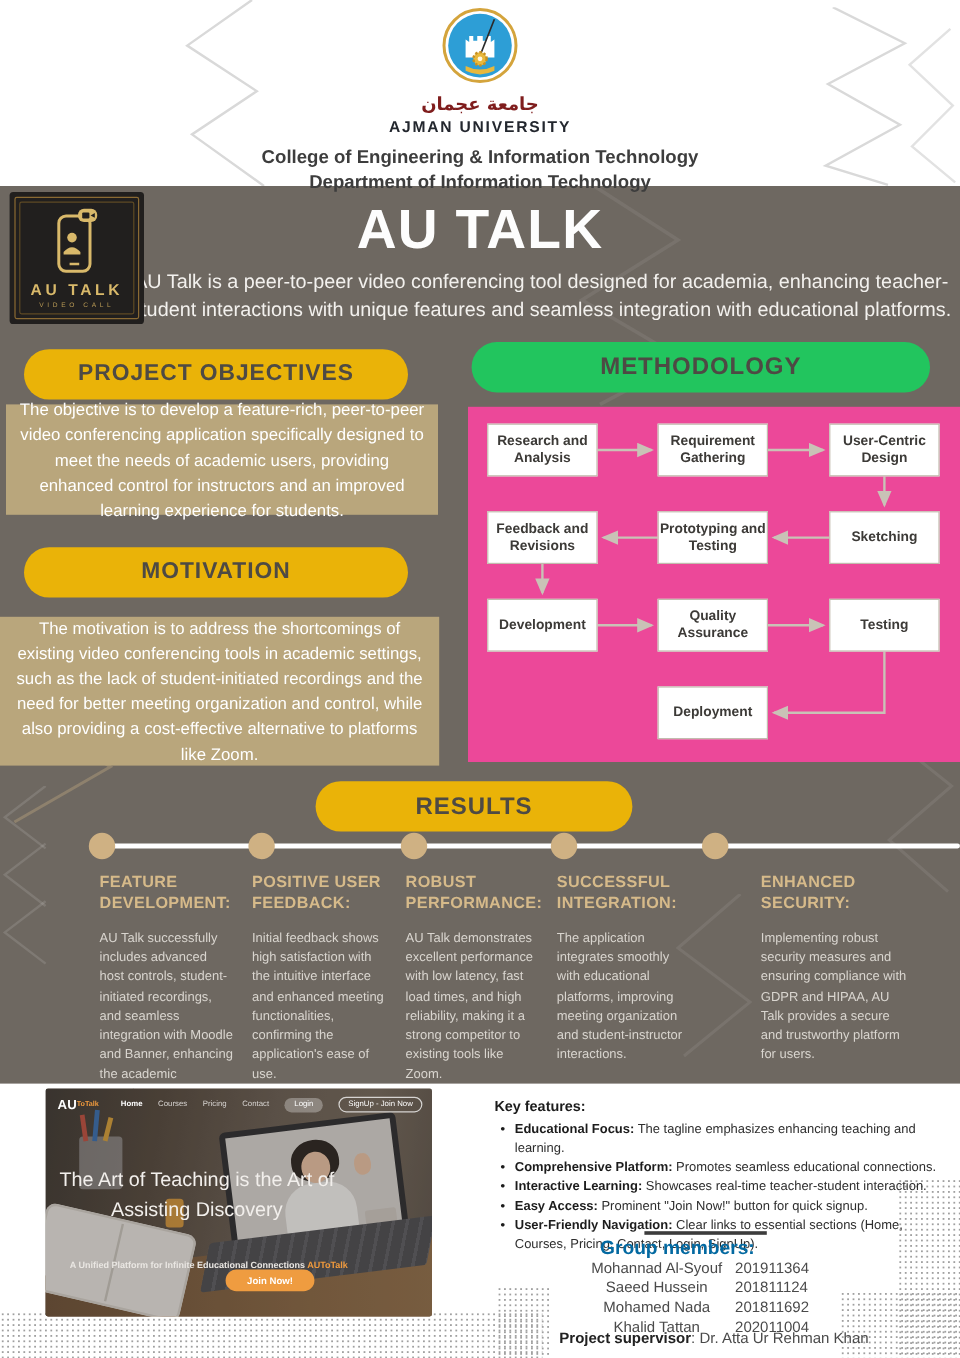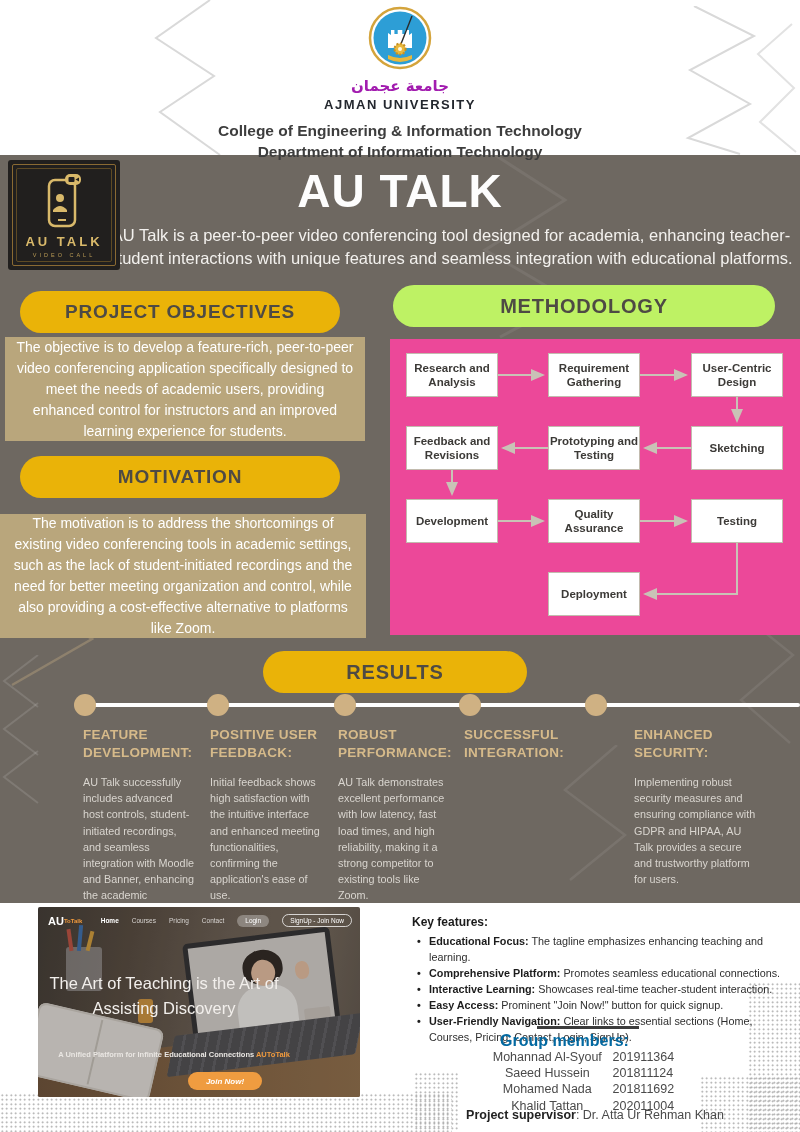--- a/index.html
+++ b/index.html
@@ -1,21 +1,21 @@
 <!DOCTYPE html>
 <html><head>
 <meta charset="utf-8">
 <style>
   html,body{margin:0;padding:0;background:#e8e8e8;}
   .poster{position:relative;width:800px;height:1132px;background:#ffffff;overflow:hidden;
           font-family:"Liberation Sans",sans-serif;margin:0 auto;}
 
   
   .uni-header{position:absolute;top:6px;left:0;width:800px;text-align:center;z-index:3;}
-  .uni-ar{color:#a21caf;font-size:15px;font-weight:bold;font-family:"DejaVu Sans",sans-serif;margin-top:1px;}
+  .uni-ar{color:#7f1d1d;font-size:15px;font-weight:bold;font-family:"DejaVu Sans",sans-serif;margin-top:1px;}
   .uni-en{color:#23272e;font-size:13px;font-weight:bold;letter-spacing:1.5px;margin-top:2px;}
   .uni-college{font-size:15.5px;color:#3d3d3d;font-weight:bold;margin-top:9px;line-height:1.35;}
   .uni-dept{font-size:15.5px;color:#3d3d3d;font-weight:bold;line-height:1.35;}
 
   
   .dark-bg{position:absolute;left:0;top:155px;width:800px;height:748px;background:#6e6861;}
 
   
   .autalk-logo{position:absolute;left:8px;top:160px;width:112px;height:110px;background:#211f1e;border-radius:3px;z-index:4;}
   .autalk-b1{position:absolute;inset:4px;border:1px solid #8a6a33;border-radius:2px;}
@@ -29,31 +29,31 @@
   
   .hero-title{position:absolute;left:0;top:164px;width:800px;text-align:center;color:#fdfdfd;
               font-size:46px;font-weight:800;letter-spacing:1px;z-index:3;}
   .hero-desc{position:absolute;left:108px;right:6px;top:224px;text-align:center;color:#f3f1ee;
              font-size:16.5px;line-height:1.42;z-index:3;}
 
   
   .pill{position:absolute;border-radius:24px;display:flex;align-items:center;justify-content:center;
         font-weight:800;color:#4e4a44;letter-spacing:.8px;z-index:3;}
   .pill-tan{background:#eab308;}
-  .pill-white{background:#bef264;}
+  .pill-white{background:#22c55e;}
 
   .obj-pill{left:20px;top:291px;width:320px;height:42px;font-size:19px;}
   .mot-pill{left:20px;top:456px;width:320px;height:42px;font-size:19px;}
   .meth-pill{left:393px;top:285px;width:382px;height:42px;font-size:20px;}
   .res-pill{left:263px;top:651px;width:264px;height:42px;font-size:20px;}
 
   
   .tan-box{position:absolute;background:#b9a67c;color:#ffffff;font-size:14px;line-height:1.5;
            text-align:center;display:flex;align-items:center;justify-content:center;z-index:2;}
-  .obj-box{left:5px;top:337px;width:360px;height:104px;padding:4px 10px;box-sizing:border-box;}
+  .obj-box{left:5px;top:337px;width:360px;height:92px;padding:4px 10px;box-sizing:border-box;}
   .mot-box{left:0px;top:514px;width:366px;height:124px;padding:4px 8px;box-sizing:border-box;text-align:center;}
 
   
   .meth-panel{position:absolute;left:390px;top:339px;width:410px;height:296px;background:#ec4899;z-index:2;}
   .flow-box{position:absolute;width:92px;height:44px;background:#ffffff;border:1px solid #c2bbae;
             display:flex;align-items:center;justify-content:center;text-align:center;
             font-size:11.5px;font-weight:bold;color:#3c3a37;line-height:1.25;box-sizing:border-box;}
   .flow-arrows{position:absolute;left:0;top:0;}
 
   
@@ -100,22 +100,22 @@
   .shot-links{display:flex;gap:13px;margin-left:auto;align-items:center;}
   .shot-link{font-size:6.5px;color:#d8d5d2;}
   .shot-link.active{color:#ffffff;font-weight:bold;}
   .shot-pill-login{font-size:6.5px;color:#fff;background:rgba(255,255,255,.30);border-radius:8px;padding:2.5px 8px;}
   .shot-pill-signup{font-size:6.5px;color:#fff;border:1px solid rgba(255,255,255,.75);border-radius:8px;padding:2px 7px;}
   .shot-headline{position:absolute;left:0;right:70px;top:64px;margin:auto;width:240px;text-align:center;
                  color:#f2efec;font-size:16.5px;line-height:1.5;z-index:5;}
   .shot-tagline{position:absolute;left:0;right:50px;top:142px;margin:auto;width:250px;text-align:center;
                 color:#eae7e3;font-size:7.5px;font-weight:bold;line-height:1.6;z-index:5;}
   .shot-tagline .orange{color:#f09a3d;}
-  .shot-join{position:absolute;left:150px;top:165px;width:74px;height:18px;background:#ef9c40;border-radius:9px;
-             display:flex;align-items:center;justify-content:center;color:#ffffff;font-size:8px;font-weight:bold;z-index:5;font-style:italic;}
+  .shot-join{position:absolute;left:150px;top:151px;width:74px;height:18px;background:#ef9c40;border-radius:9px;
+             display:flex;align-items:center;justify-content:center;color:#ffffff;font-size:8px;font-weight:bold;z-index:5;}
 
   
   .kf{position:absolute;left:412px;top:915px;width:384px;z-index:2;}
   .kf-head{font-size:12px;font-weight:bold;color:#1c1c1c;}
   .kf-list{margin:5px 0 0 0;padding:0;list-style:none;}
   .kf-list li{position:relative;padding-left:17px;font-size:10.8px;color:#2e2e2e;line-height:1.48;}
   .kf-list li:before{content:"•";position:absolute;left:5px;top:0;font-weight:bold;color:#1c1c1c;}
   .kf-label{font-weight:bold;color:#1c1c1c;}
 
   
@@ -253,20 +253,21 @@
   <div class="res-col" style="left:210px;width:116px;">
     <div class="res-title">POSITIVE USER FEEDBACK:</div>
     <div class="res-body">Initial feedback shows high satisfaction with the intuitive interface and enhanced meeting functionalities, confirming the application's ease of use.</div>
   </div>
   <div class="res-col" style="left:338px;width:112px;">
     <div class="res-title">ROBUST PERFORMANCE:</div>
     <div class="res-body">AU Talk demonstrates excellent performance with low latency, fast load times, and high reliability, making it a strong competitor to existing tools like Zoom.</div>
   </div>
   <div class="res-col" style="left:464px;width:112px;">
     <div class="res-title">SUCCESSFUL INTEGRATION:</div>
+    <div class="res-body">The application integrates smoothly with educational platforms, improving meeting organization and student-instructor interactions.</div>
   </div>
   <div class="res-col" style="left:590px;width:122px;margin-left:44px;">
     <div class="res-title">ENHANCED SECURITY:</div>
     <div class="res-body">Implementing robust security measures and ensuring compliance with GDPR and HIPAA, AU Talk provides a secure and trustworthy platform for users.</div>
   </div>
 
   <div class="dots" style="left:0;top:1093px;width:452px;height:39px;"></div>
   <div class="dots" style="left:748px;top:982px;width:52px;height:150px;"></div>
   <div class="dots" style="left:700px;top:1076px;width:100px;height:56px;"></div>
   <div class="dots" style="left:414px;top:1072px;width:44px;height:58px;"></div>

